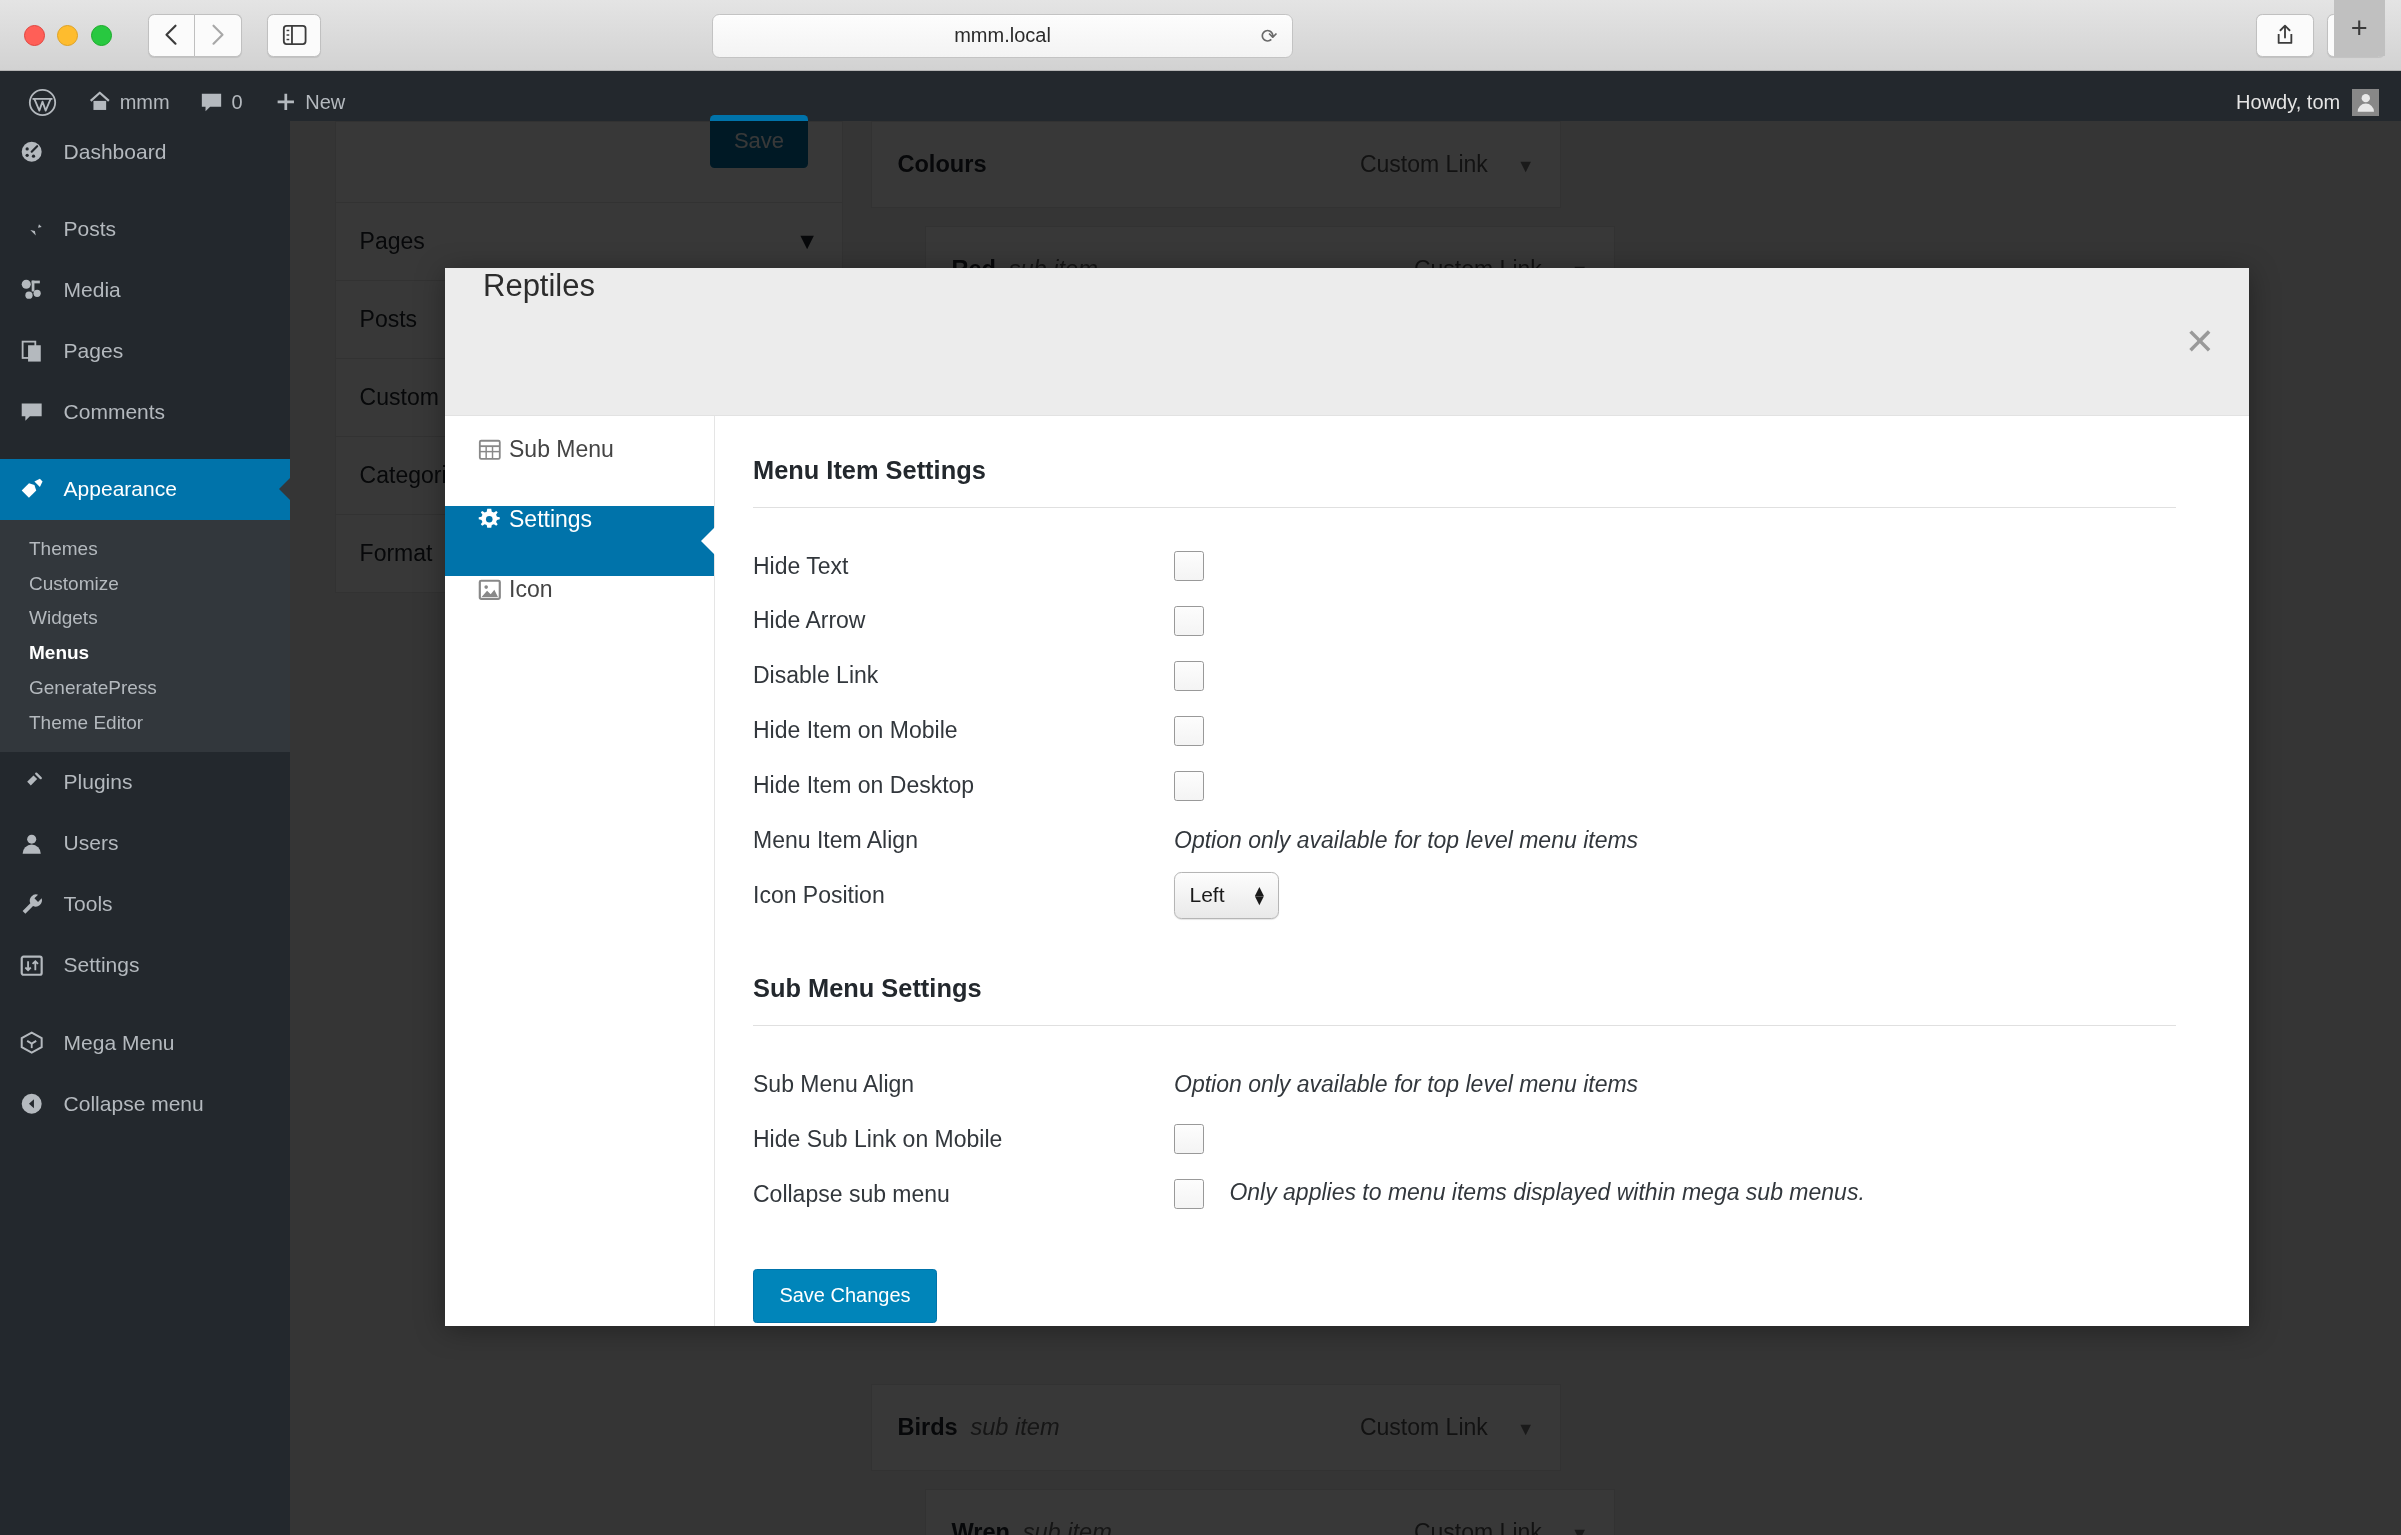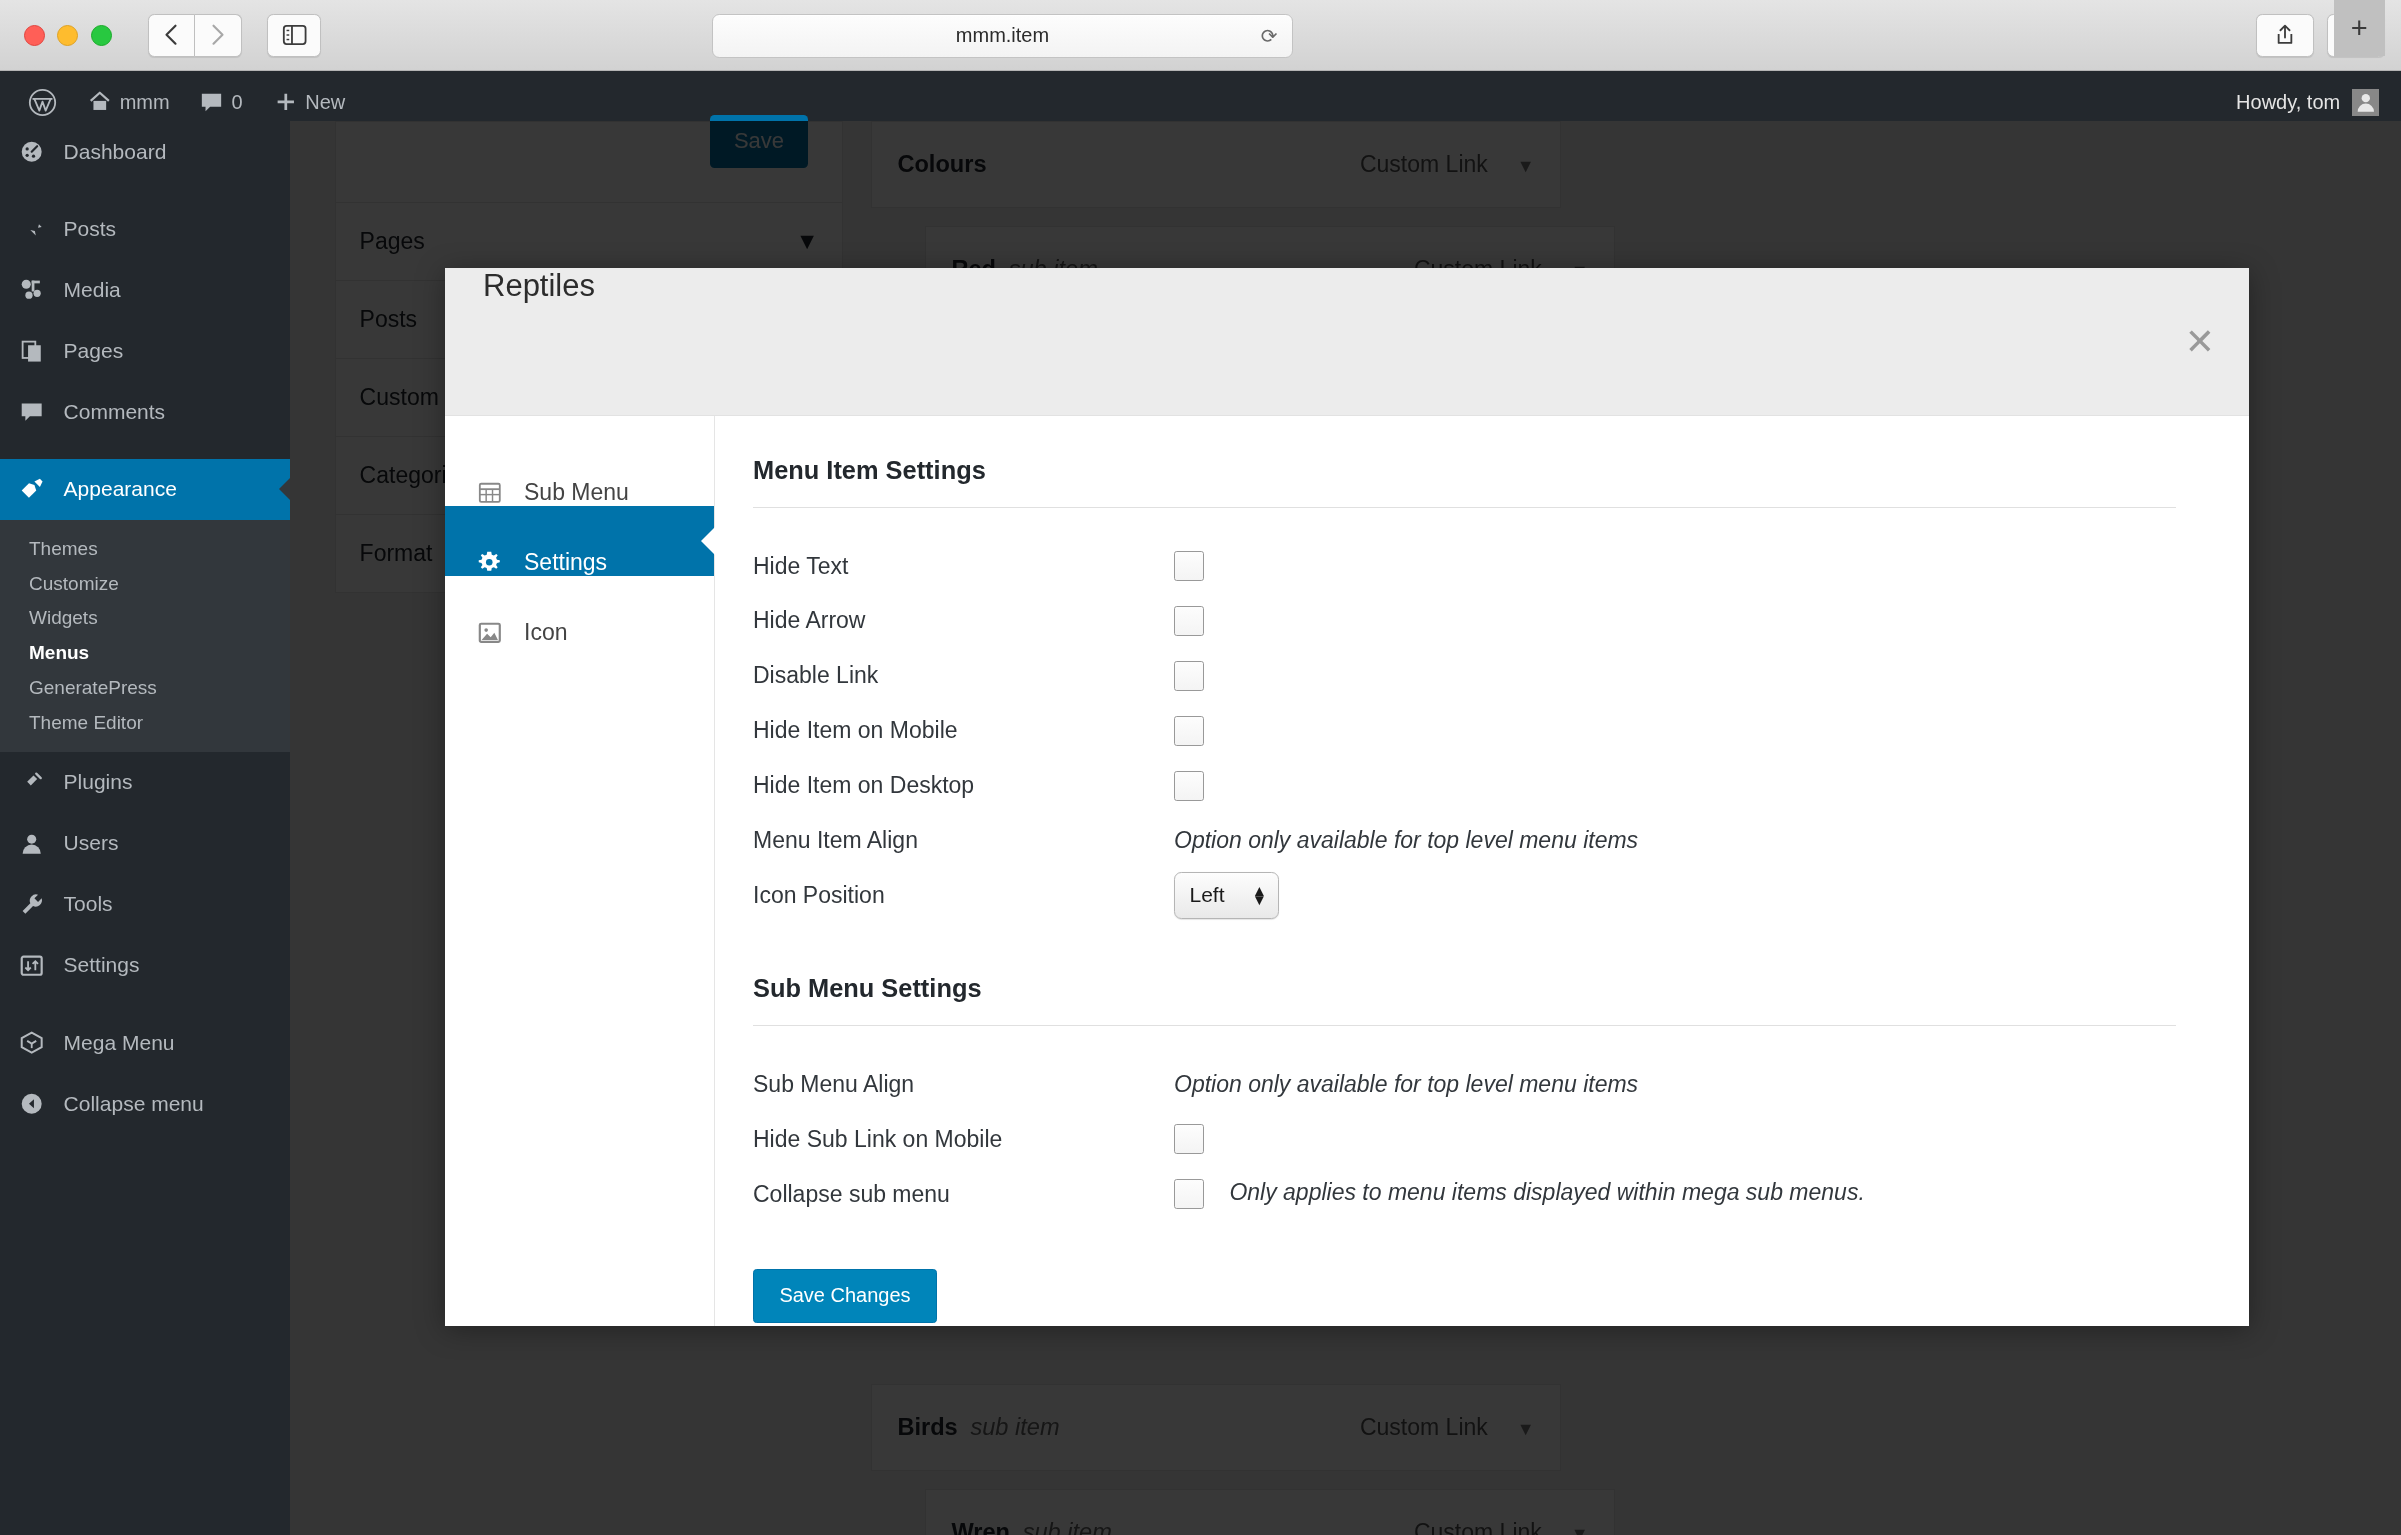--- a/index.html
+++ b/index.html
@@ -137,21 +137,21 @@
     display: flex; align-items: flex-start; padding: 0 38px; position: relative;
   }
   .modal-title { font-size: 31px; color: #2c2c2c; font-weight: 400; }
   .modal-close {
     position: absolute; right: 34px; top: 50%; transform: translateY(-50%);
     font-size: 36px; color: #999; line-height: 1; cursor: pointer;
   }
   .modal-body { display: flex; height: 910px; }
   .modal-tabs { width: 270px; background: #fff; border-right: 0.9px solid #e5e5e5; padding-top: 20px; }
   .modal-tab {
-    display: flex; align-items: flex-end; gap: 21px;
+    display: flex; align-items: flex-start; gap: 6px;
     height: 70px; padding-left: 31px; font-size: 23px; color: #444;
     position: relative; cursor: pointer;
   }
   .modal-tab.active { background: #0073aa; color: #fff; }
   .modal-tab.active::after {
     content: ""; position: absolute; right: -0.9px; top: 50%; transform: translateY(-50%);
     border-style: solid; border-width: 14.5px 14.5px 14.5px 0;
     border-color: transparent #fff transparent transparent;
   }
   .tab-glyph {
@@ -214,21 +214,21 @@
     <svg class="icon-svg" width="25.4" height="22" viewBox="0 0 28 24">
       <rect x="2" y="2" width="24" height="20" rx="3" fill="none" stroke="#3c3c3c" stroke-width="2"></rect>
       <line x1="11" y1="2" x2="11" y2="22" stroke="#3c3c3c" stroke-width="2"></line>
       <line x1="5" y1="7" x2="8" y2="7" stroke="#3c3c3c" stroke-width="1.6"></line>
       <line x1="5" y1="12" x2="8" y2="12" stroke="#3c3c3c" stroke-width="1.6"></line>
       <line x1="5" y1="17" x2="8" y2="17" stroke="#3c3c3c" stroke-width="1.6"></line>
     </svg>
   </div>
 
   <div class="url-bar">
-    <span>mmm.item</span>
+    <span>mmm.local</span>
     <span class="url-reload">⟳</span>
   </div>
 
   <div class="chrome-right">
     <div class="chrome-btn">
       <svg class="icon-svg" width="22" height="23.6" viewBox="0 0 24 26">
         <path d="M12 3 L12 16 M12 3 L7 8 M12 3 L17 8" fill="none" stroke="#3c3c3c" stroke-width="2" stroke-linecap="round"></path>
         <path d="M5 12 L5 22 L19 22 L19 12" fill="none" stroke="#3c3c3c" stroke-width="2" stroke-linejoin="round"></path>
       </svg>
     </div>

